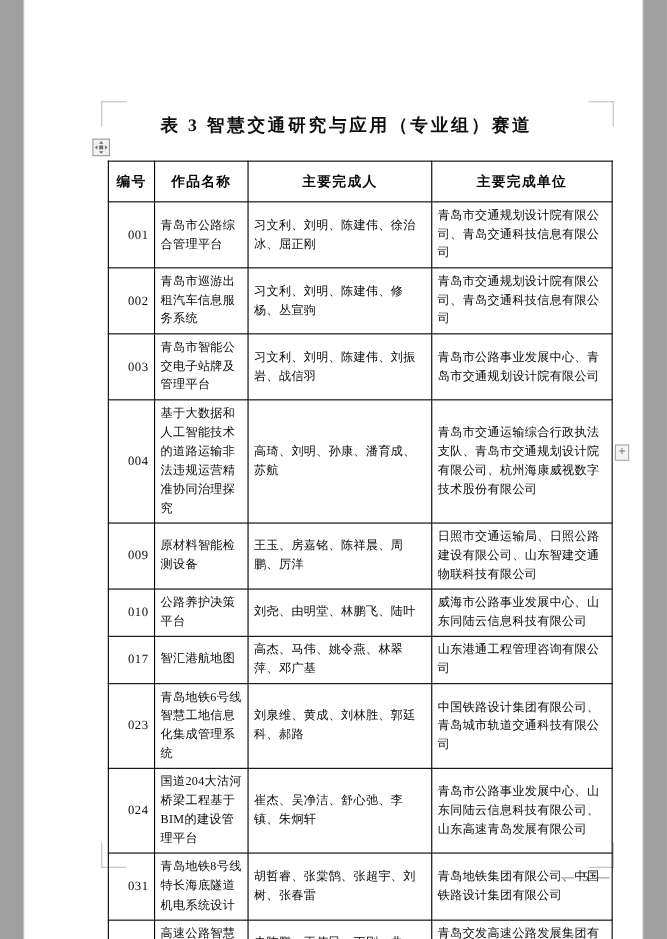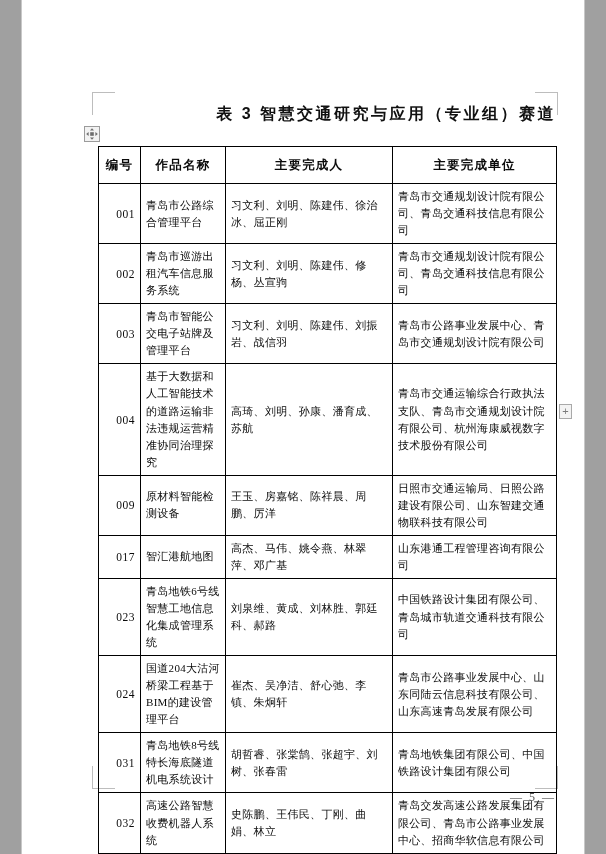--- a/index.html
+++ b/index.html
@@ -64,29 +64,29 @@
     box-sizing: border-box;
     font-size: 11px;
     line-height: 13px;
     text-align: center;
     color: #7a7a7a;
     font-family: "Liberation Sans", sans-serif;
   }
 
   .doc-title {
     position: absolute;
-    left: 76px;
+    left: 64px;
     top: 104px;
     width: 458px;
-    text-align: right;
+    text-align: center;
     font-size: 16px;
     letter-spacing: 2.5px;
     color: #101010;
     font-weight: 600;
-    font-family: Liberation Sans, sans-serif;
+    font-family: Liberation Serif, serif;
     white-space: nowrap;
   }
 
   table.award-table {
     position: absolute;
     left: 76px;
     top: 146px;
     width: 458px;
     border-collapse: collapse;
     table-layout: fixed;
@@ -205,20 +205,26 @@
             <td class="cell-people">高琦、刘明、孙康、潘育成、苏航</td>
             <td class="cell-unit">青岛市交通运输综合行政执法支队、青岛市交通规划设计院有限公司、杭州海康威视数字技术股份有限公司</td>
           </tr>
           <tr>
             <td class="cell-id">009</td>
             <td class="cell-name">原材料智能检测设备</td>
             <td class="cell-people">王玉、房嘉铭、陈祥晨、周鹏、厉洋</td>
             <td class="cell-unit">日照市交通运输局、日照公路建设有限公司、山东智建交通物联科技有限公司</td>
           </tr>
           <tr>
+            <td class="cell-id">010</td>
+            <td class="cell-name">公路养护决策平台</td>
+            <td class="cell-people">刘尧、由明堂、林鹏飞、陆叶</td>
+            <td class="cell-unit">威海市公路事业发展中心、山东同陆云信息科技有限公司</td>
+          </tr>
+          <tr>
             <td class="cell-id">017</td>
             <td class="cell-name">智汇港航地图</td>
             <td class="cell-people">高杰、马伟、姚令燕、林翠萍、邓广基</td>
             <td class="cell-unit">山东港通工程管理咨询有限公司</td>
           </tr>
           <tr>
             <td class="cell-id">023</td>
             <td class="cell-name">青岛地铁6号线智慧工地信息化集成管理系统</td>
             <td class="cell-people">刘泉维、黄成、刘林胜、郭廷科、郝路</td>
             <td class="cell-unit">中国铁路设计集团有限公司、青岛城市轨道交通科技有限公司</td>

